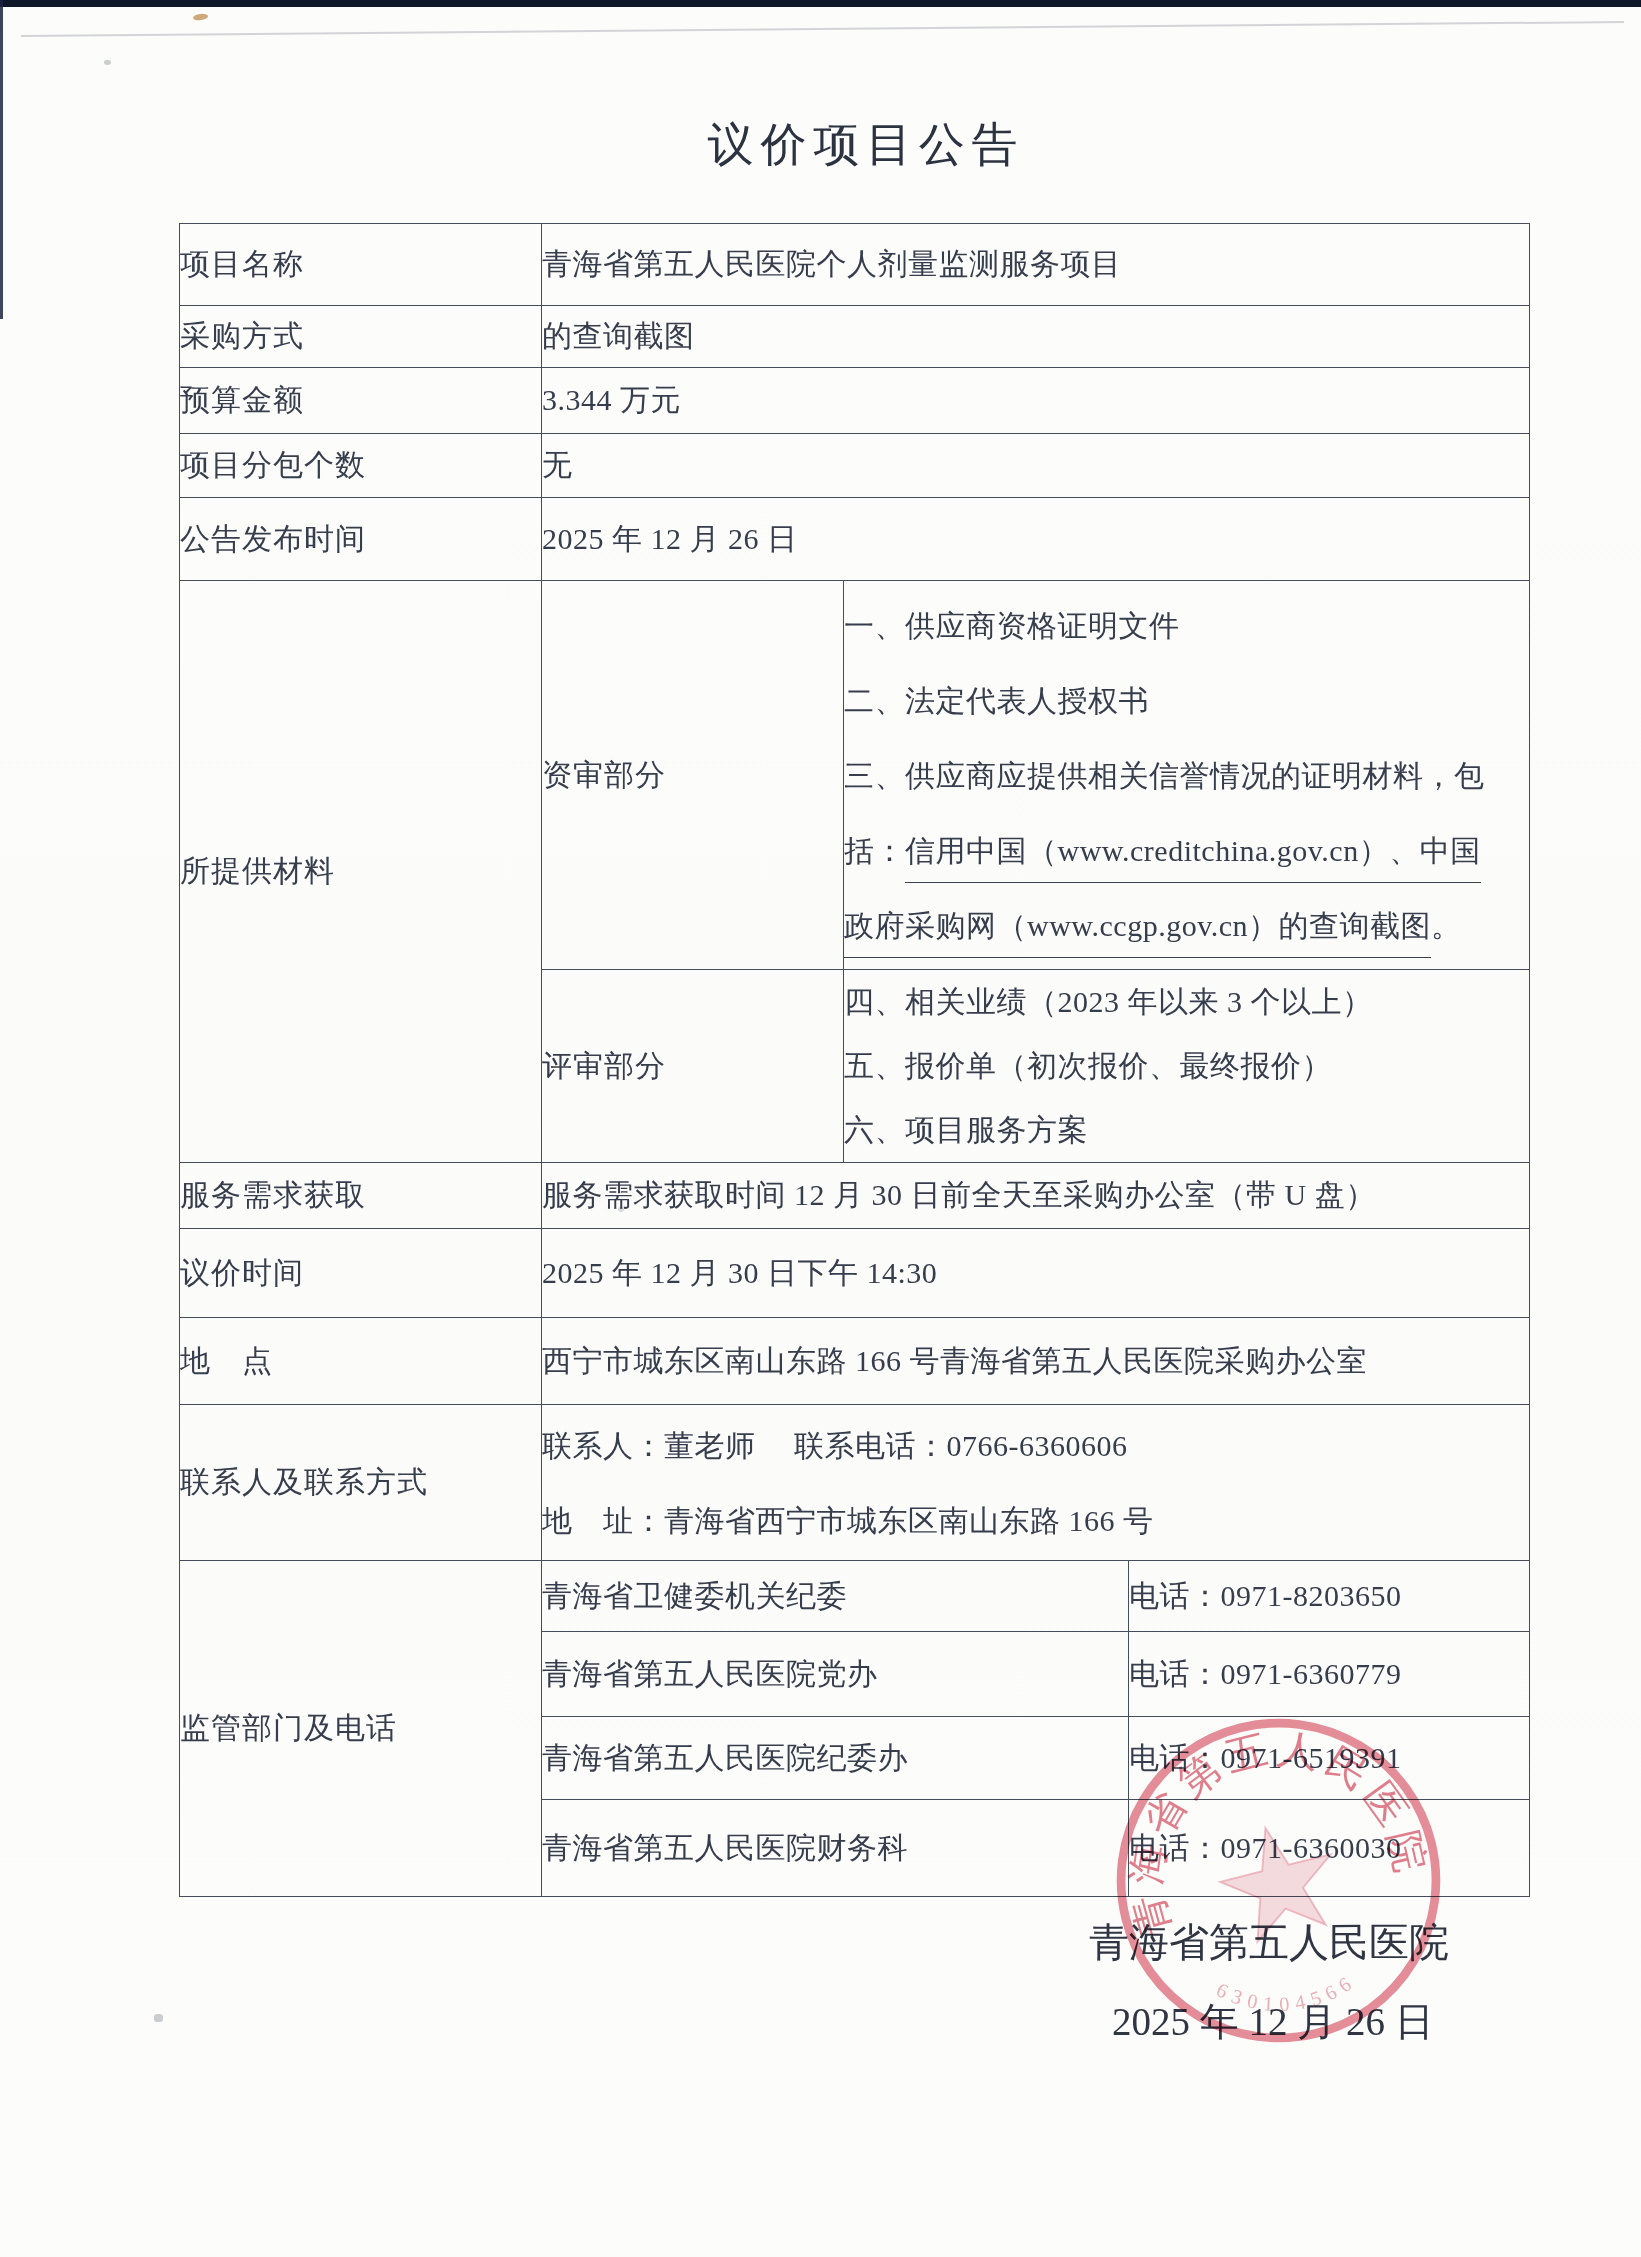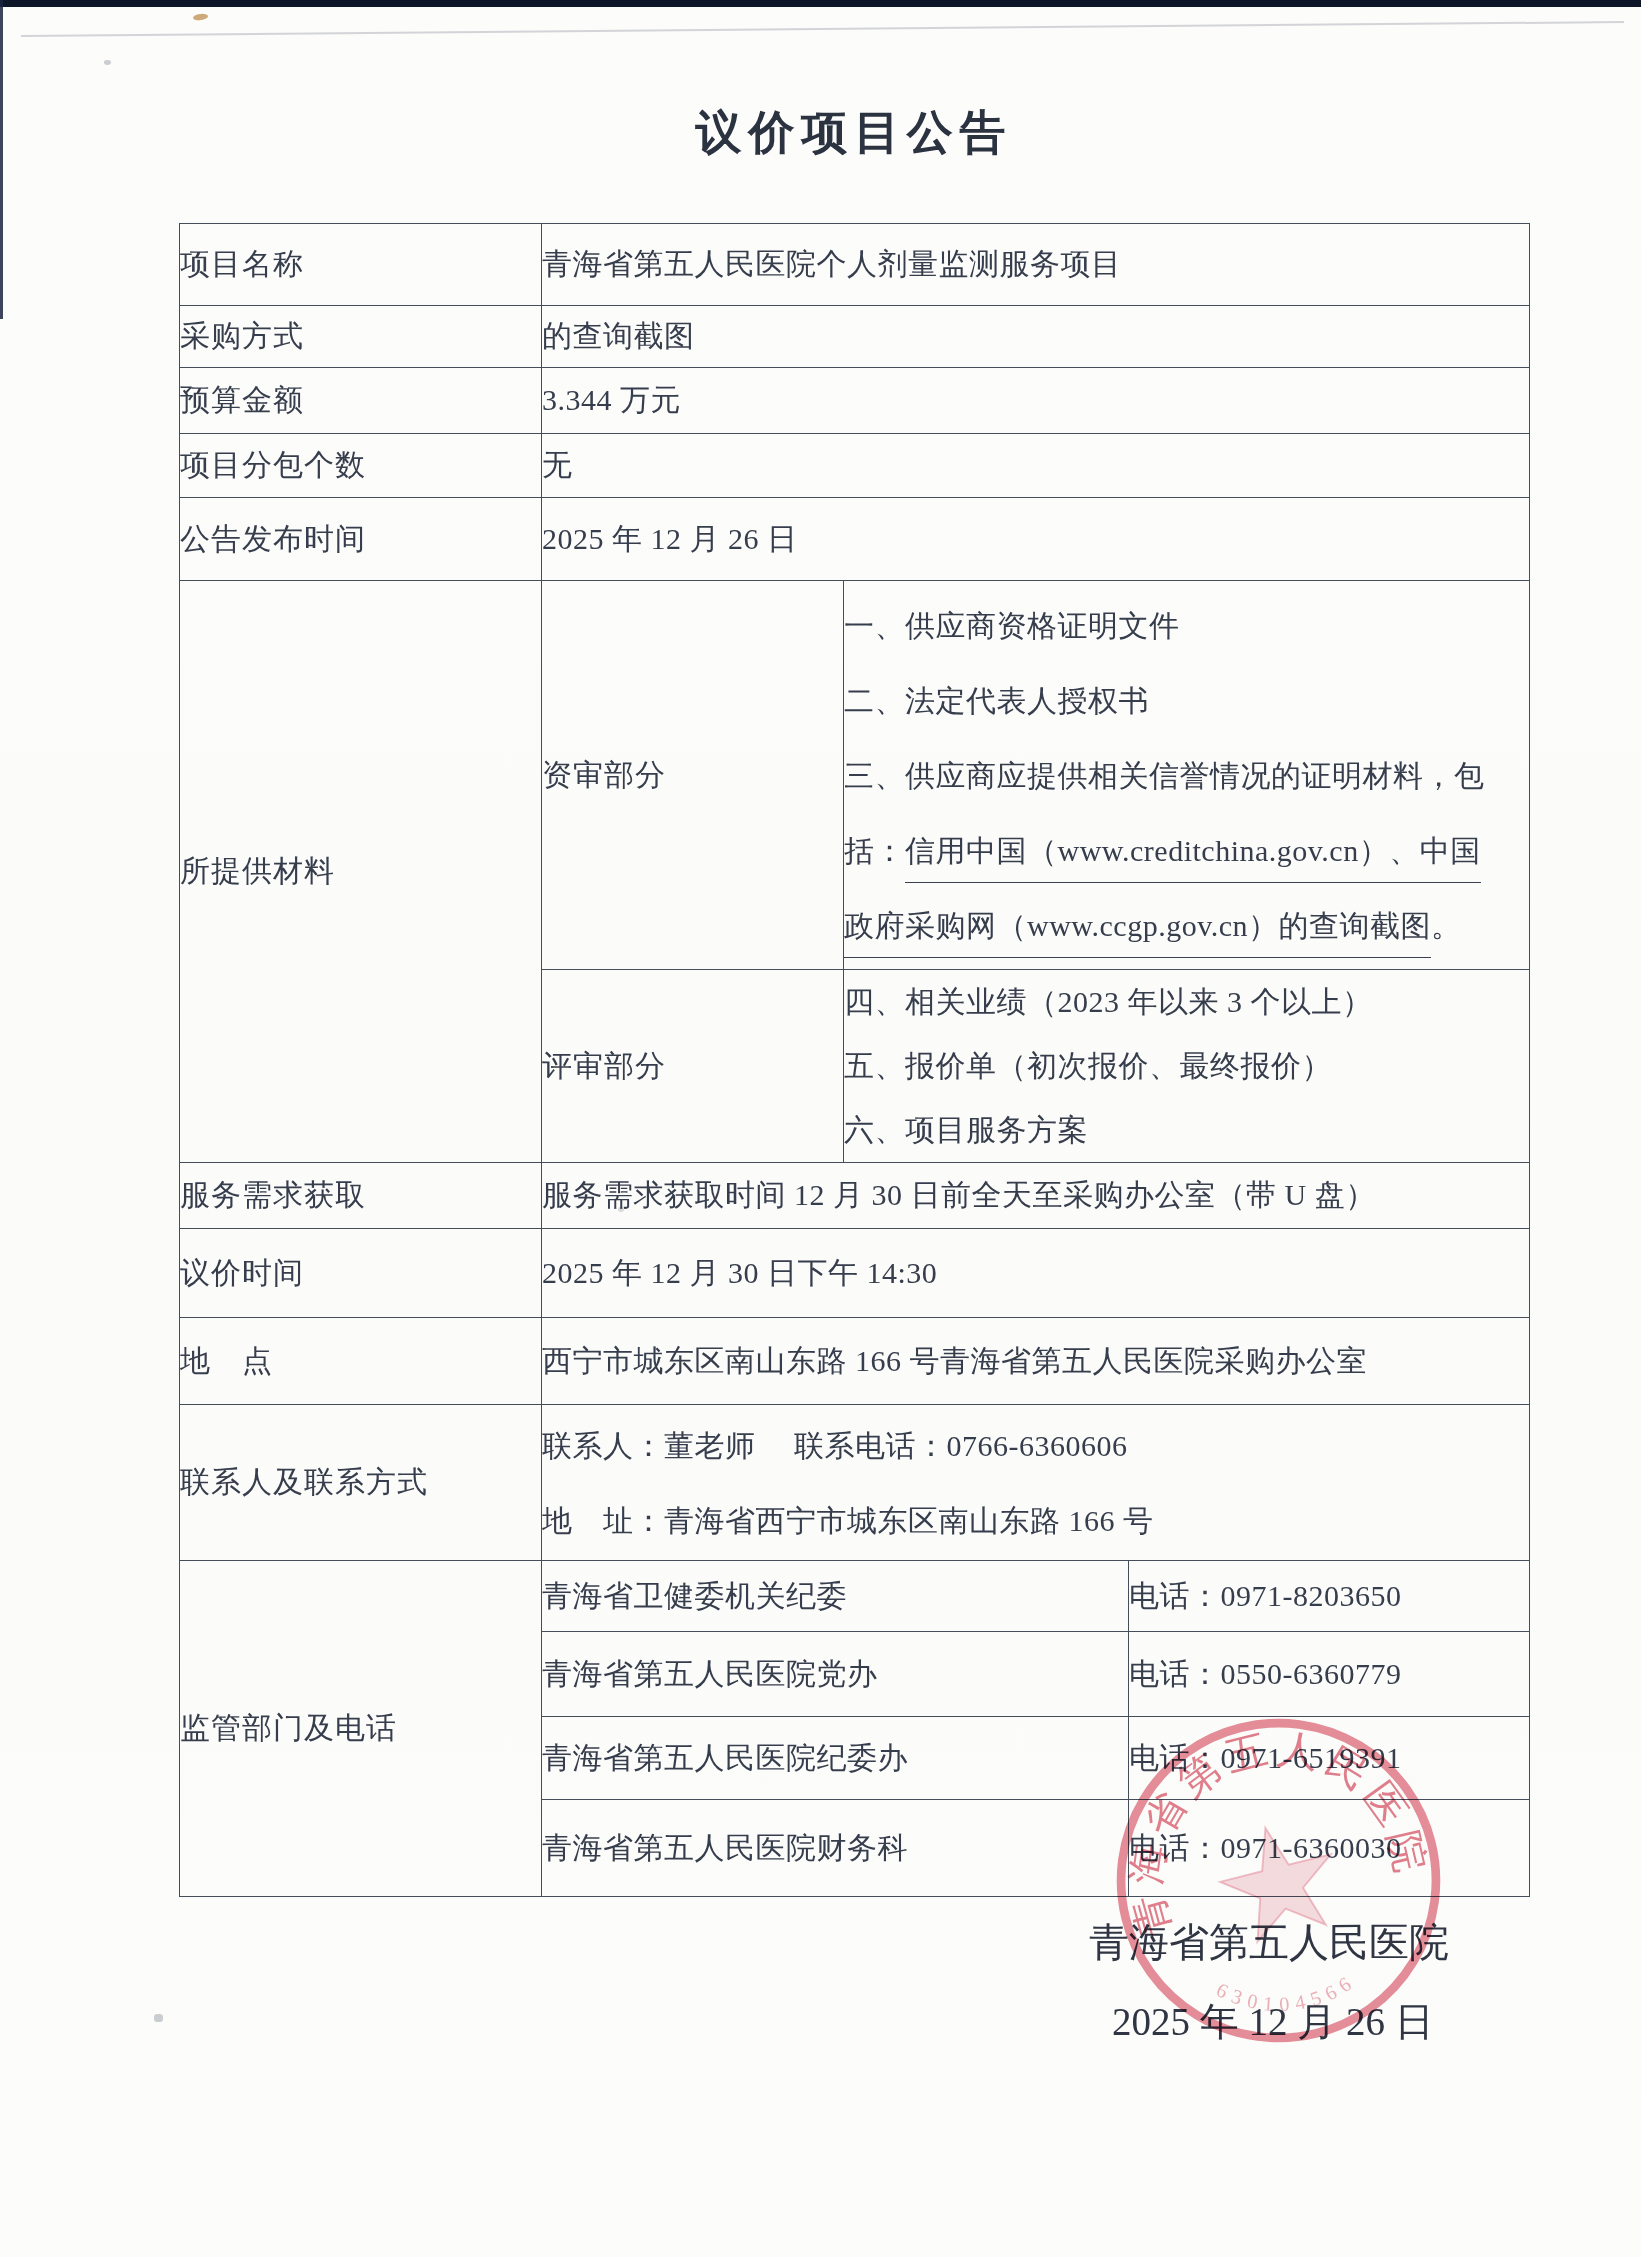--- a/index.html
+++ b/index.html
@@ -13,22 +13,22 @@
   .top-bar{position:absolute;top:0;left:0;width:1641px;height:6.8px;background:#0e1728}
   .left-edge{position:absolute;top:0;left:0;width:2.9px;height:319px;background:#1a2540;opacity:.85}
   .scan-line{position:absolute;top:35px;left:21px;width:1603px;height:1.9px;background:#b6b9bf;opacity:.6;
              transform:rotate(-0.5deg);transform-origin:left center}
   .speck-tan{position:absolute;left:193px;top:13.5px;width:15.4px;height:5.8px;background:#c59a62;border-radius:50%;
              opacity:.85;transform:rotate(-8deg)}
   .speck1{position:absolute;left:104px;top:60px;width:6.8px;height:4.8px;background:#9aa0a8;opacity:.5;border-radius:50%}
   .speck2{position:absolute;left:154px;top:2014px;width:8.7px;height:7.7px;background:#8f959d;opacity:.45;border-radius:40%}
   .speck3{position:absolute;left:618px;top:1207px;width:5.8px;height:4.8px;background:#a6aab1;opacity:.4;border-radius:50%}
   
-  .title{position:absolute;left:179px;top:102px;width:1350px;margin:0;
-         text-align:center;font-size:46px;font-weight:bold;letter-spacing:6.8px;color:#2b3240}
+  .title{position:absolute;left:179px;top:102px;width:1350px;margin:12px;
+         text-align:center;font-size:46px;font-weight:normal;letter-spacing:6.8px;color:#2b3240}
   
   table.doc{position:absolute;left:179px;top:223px;width:1350px;border-collapse:collapse;table-layout:fixed}
   table.doc td{border:1.9px solid #454c5a;font-size:30px;vertical-align:middle;padding:0;overflow:hidden;
                color:#363d4c}
   td.lab{letter-spacing:1px}
   td.val{padding-left:10.6px;letter-spacing:0.5px}
   td.center-val{text-align:left;padding-left:0}
   tr.r1{height:82px} tr.r2{height:62px} tr.r3{height:66px} tr.r4{height:64px} tr.r5{height:83px}
   tr.r6{height:389px} tr.r7{height:193px}
   tr.r8{height:66px} tr.r9{height:89px} tr.r10{height:87px} tr.r11{height:156px}
@@ -132,21 +132,21 @@
     </td>
   </tr>
 
   <tr class="r12">
     <td class="lab" rowspan="4">监管部门及电话</td>
     <td class="val" colspan="2">青海省卫健委机关纪委</td>
     <td class="val">电话：0971-8203650</td>
   </tr>
   <tr class="r13">
     <td class="val" colspan="2">青海省第五人民医院党办</td>
-    <td class="val">电话：0550-6360779</td>
+    <td class="val">电话：0971-6360779</td>
   </tr>
   <tr class="r14">
     <td class="val" colspan="2">青海省第五人民医院纪委办</td>
     <td class="val">电话：0971-6519391</td>
   </tr>
   <tr class="r15">
     <td class="val" colspan="2">青海省第五人民医院财务科</td>
     <td class="val">电话：0971-6360030</td>
   </tr>
 </tbody>

